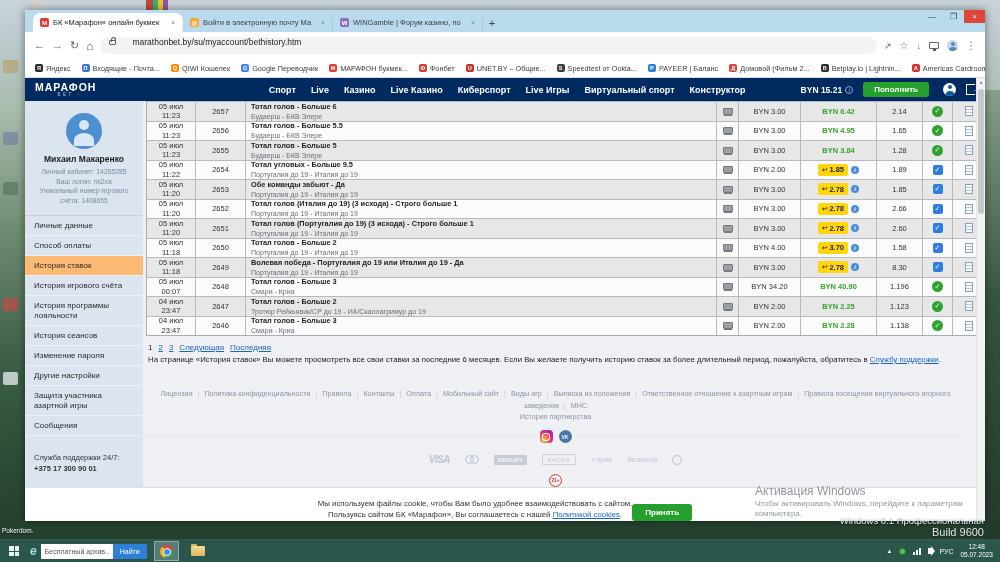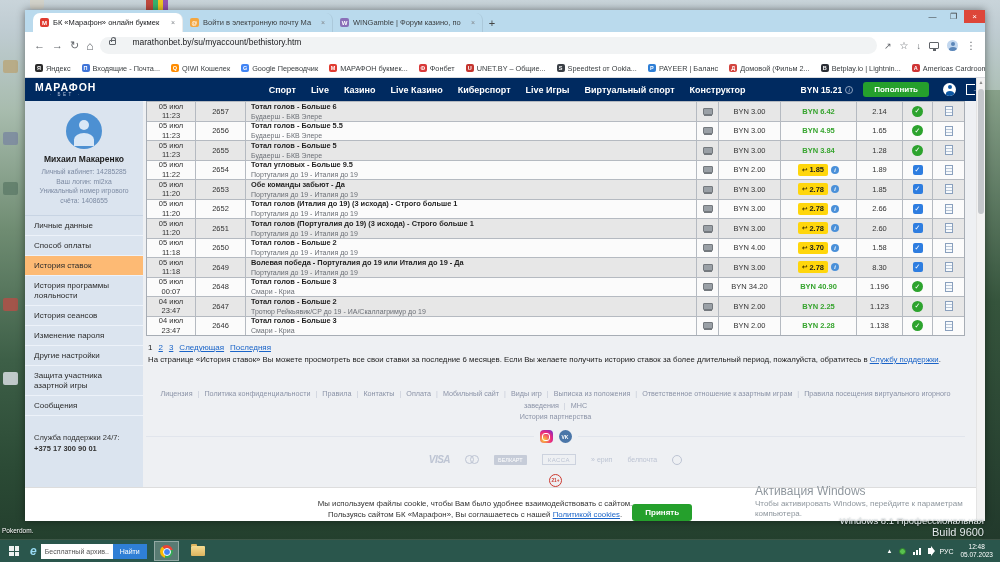--- a/index.html
+++ b/index.html
@@ -86,21 +86,21 @@
   .avatar::after { content:''; position:absolute; left:8px; top:20px; width:20px; height:13px; border-radius:50% 50% 0 0; background:#d9e7f6; }
   .sb-name { text-align:center; font-weight:bold; font-size:8.5px; color:#1c1c1c; }
   .sb-meta { text-align:center; font-size:6.8px; color:#7d8ba3; line-height:1.4; margin:3px 4px 10px; }
   .sb-menu { border-top:1px solid #c8d4e3; }
   .sb-item { padding:4.5px 9px; border-bottom:1px solid #edf2f9; cursor:pointer; line-height:1.25; }
   .sb-item.active { background:#fdba74; }
   .sb-support { margin:16px 9px 0; font-size:7.5px; color:#333; line-height:1.5; }
   .sb-phone { font-weight:bold; }
 
   .main { flex:1; padding-left:3px; position:relative; overflow:hidden; }
-  .bets { margin-right:20px; border:1px solid #a7adb5; border-top:none; background:#14532d; }
+  .bets { border:1px solid #a7adb5; border-top:none; background:#14532d; }
   .trow { display:flex; align-items:stretch; border-top:1px solid #b5bac1; height:19.5px; }
   .trow.odd { background:#e7e7e7; }
   .trow.even { background:#fbfbfb; }
   .c { border-left:1px solid #b5bac1; display:flex; align-items:center; justify-content:center; font-size:7.5px; color:#333;
     padding:0 2px; flex:none; overflow:hidden; }
   .c:first-child { border-left:none; }
   .c-date { width:48px; flex-direction:column; line-height:1.25; }
   .c-num { width:50px; }
   .c-desc { flex:1; flex-direction:column; align-items:flex-start; justify-content:center; padding-left:5px; line-height:1.3; }
   .c-desc .t { font-weight:bold; font-size:7.4px; color:#1f1f1f; white-space:nowrap; }
@@ -345,20 +345,21 @@
         <div class="sb-meta">
             <div>Личный кабинет: 14285285</div>
             <div>Ваш логин: mi2xa</div>
             <div>Уникальный номер игрового</div>
             <div>счёта: 1408655</div>
           </div>
         <div class="sb-menu">
             <div class="sb-item">Личные данные</div>
             <div class="sb-item">Способ оплаты</div>
             <div class="sb-item active">История ставок</div>
+            <div class="sb-item">История игрового счёта</div>
             <div class="sb-item">История программы лояльности</div>
             <div class="sb-item">История сеансов</div>
             <div class="sb-item">Изменение пароля</div>
             <div class="sb-item">Другие настройки</div>
             <div class="sb-item">Защита участника азартной игры</div>
             <div class="sb-item">Сообщения</div>
           </div>
         <div class="sb-support">
           <div>Служба поддержки 24/7:</div>
           <div class="sb-phone">+375 17 300 90 01</div>

